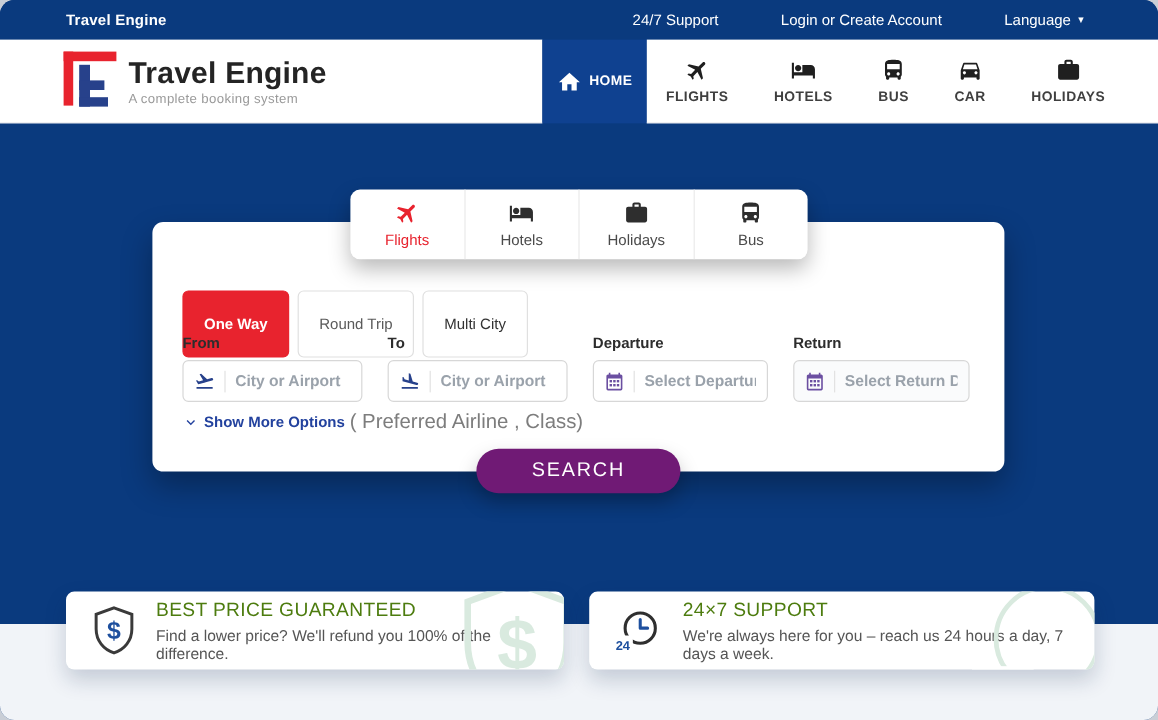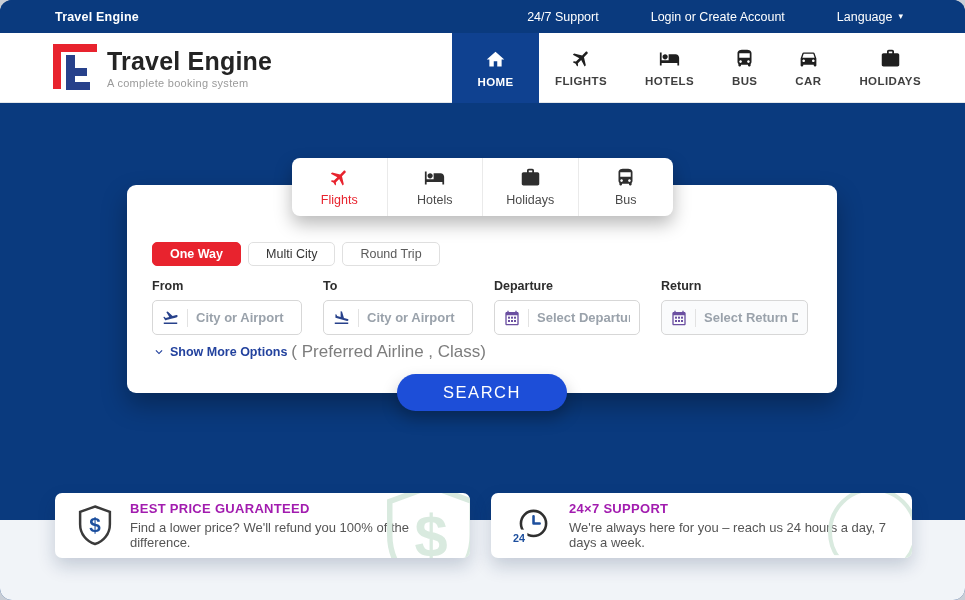--- a/index.html
+++ b/index.html
@@ -12,66 +12,66 @@
   .topbar-links { margin-left:auto; display:flex; align-items:flex-end; gap:52px; }
   .topbar-link { color:#fff; font-size:12.5px; cursor:pointer; display:flex; align-items:center; gap:6px; }
   .caret { font-size:9px; line-height:1; }
 
   
   .header { height:70px; display:flex; background:#0a3a7e; }
   .logo-box { width:452px; background:#fff; display:flex; align-items:center; padding-left:52px; border-bottom:1px solid #e4e7eb; }
   .logo-text { margin-left:8px; }
   .logo-title { font-size:25px; font-weight:bold; color:#242424; letter-spacing:.2px; }
   .logo-tagline { font-size:11px; color:#9a9a9a; margin-top:1px; letter-spacing:.3px; }
-  .home-tile { width:87px; background:#0f4190; display:flex; flex-direction:column; align-items:center; justify-content:center; gap:6px; cursor:pointer; }
+  .home-tile { width:87px; background:#0f4190; display:flex; flex-direction:row; align-items:center; justify-content:center; gap:6px; cursor:pointer; }
   .home-tile .nav-label { color:#fff; }
   .nav-box { flex:1; background:#fff; border-bottom:1px solid #e4e7eb; display:flex; align-items:center; justify-content:space-between; padding:0 36px 0 8px; }
   .nav-item { display:flex; flex-direction:column; align-items:center; gap:6px; padding:0 8px; cursor:pointer; }
   .nav-label { font-size:11.5px; font-weight:bold; color:#3f3f3f; letter-spacing:.4px; }
   .nav-icon { width:21px; height:21px; fill:#1f1f1f; }
   .home-tile .nav-icon { fill:#fff; }
 
   
   .hero { position:relative; height:417px; background:#0a3a7e; }
   .tab-card { position:absolute; left:292px; top:55px; width:381px; height:58px; background:#fff; border-radius:8px; box-shadow:0 8px 18px rgba(0,0,0,.28); display:flex; z-index:3; }
   .tab { flex:1; display:flex; flex-direction:column; align-items:center; justify-content:center; gap:5px; border-right:1px solid #eaeaea; cursor:pointer; }
   .tab:last-child { border-right:none; }
   .tab-label { font-size:12.5px; color:#4a4a4a; }
   .tab-icon { width:21px; height:21px; fill:#2e2e2e; }
   .tab.active .tab-label { color:#e8232e; }
   .tab.active .tab-icon { fill:#e8232e; }
 
   .search-card { position:absolute; left:127px; top:82px; width:710px; height:208px; background:#fff; border-radius:9px; box-shadow:0 12px 26px rgba(0,0,0,.30); z-index:2; }
   .trip-row { position:absolute; left:25px; top:57px; display:flex; gap:7px; }
-  .trip-btn { font-family:inherit; font-size:12.5px; padding:4px 17px; border-radius:5px; border:1px solid #e0e0e0; background:#fff; color:#5a5a5a; cursor:pointer; }
+  .trip-btn { font-family:inherit; font-size:12.5px; padding:20px 17px; border-radius:5px; border:1px solid #e0e0e0; background:#fff; color:#5a5a5a; cursor:pointer; }
   .trip-btn.mc { color:#333; }
   .trip-btn.active { background:#e8232e; border-color:#e8232e; color:#fff; font-weight:bold; }
 
   .fields-row { position:absolute; left:25px; top:94px; display:flex; gap:21px; }
   .field-label { font-size:12.5px; font-weight:bold; color:#2d2d2d; margin-bottom:7px; }
   .input-box { height:35px; border:1px solid #d7d7d7; border-radius:5px; display:flex; align-items:center; padding:0 9px; gap:8px; background:#fff; }
   .w150 { width:150px; } .w146 { width:146px; } .w147 { width:147px; }
   .input-divider { width:1px; height:18px; background:#e2e2e2; flex:none; }
   .input-box input { border:none; outline:none; width:100%; font-size:13px; color:#0369a1; font-family:inherit; background:transparent;font-weight:bold; }
   .input-box input::placeholder { color:#9aa2ab; }
   .field-return .input-box { background:#fafbfc; }
   .field-icon { flex:none; }
 
   .more-row { position:absolute; left:25px; top:157px; display:flex; align-items:center; gap:4px; cursor:pointer; }
   .more-link { color:#23429e; font-weight:bold; font-size:12.5px; }
   .more-hint { color:#7d7d7d; font-size:17px; }
 
-  .search-btn { position:absolute; left:50%; bottom:-18px; transform:translateX(-50%); width:170px; height:37px; border-radius:20px; background:#1d4ed8; color:#fff; border:none; font-family:inherit; font-size:16.5px; letter-spacing:1.5px; cursor:pointer; box-shadow:0 8px 16px rgba(0,0,0,.25); }
+  .search-btn { position:absolute; left:50%; bottom:-18px; transform:translateX(-50%); width:170px; height:37px; border-radius:20px; background:#701a75; color:#fff; border:none; font-family:inherit; font-size:16.5px; letter-spacing:1.5px; cursor:pointer; box-shadow:0 8px 16px rgba(0,0,0,.25); }
 
   
   .bottom-strip { height:80px; background:#f1f4f8; }
   .feature-card { position:absolute; top:493px; height:65px; background:#fff; border-radius:7px; box-shadow:0 8px 18px rgba(13,40,82,.20); display:flex; align-items:center; padding:0 20px; gap:15px; overflow:hidden; z-index:4; }
   .card1 { left:55px; width:415px; }
   .card2 { left:491px; width:421px; }
-  .feature-title { font-size:13px; font-weight:bold; color:#a21caf; letter-spacing:.3px; }
+  .feature-title { font-size:16px; font-weight:normal; color:#4d7c0f; letter-spacing:.3px; }
   .feature-desc { font-size:13px; color:#555; margin-top:4px; }
   .feature-icon { flex:none; }
   .watermark { position:absolute; top:-14px; pointer-events:none; }
   .wm1 { right:-16px; } .wm2 { right:-18px; }
 </style>
 </head>
 <body>
 
 <div class="app">
 
@@ -171,22 +171,22 @@
             <path d="M4 16c0 .88.39 1.67 1 2.22V20c0 .55.45 1 1 1h1c.55 0 1-.45 1-1v-1h8v1c0 .55.45 1 1 1h1c.55 0 1-.45 1-1v-1.78c.61-.55 1-1.34 1-2.22V6c0-3.5-3.58-4-8-4s-8 .5-8 4v10zm3.5 1c-.83 0-1.5-.67-1.5-1.5S6.67 14 7.5 14s1.5.67 1.5 1.5S8.33 17 7.5 17zm9 0c-.83 0-1.5-.67-1.5-1.5s.67-1.5 1.5-1.5 1.5.67 1.5 1.5-.67 1.5-1.5 1.5zm1.5-6H6V6h12v5z"></path>
           </svg>
         <span class="tab-label">Bus</span>
       </div>
     </div>
 
     <div class="search-card">
 
       <div class="trip-row">
         <button class="trip-btn active">One Way</button>
+        <button class="trip-btn">Round Trip</button>
         <button class="trip-btn mc">Multi City</button>
-        <button class="trip-btn">Round Trip</button>
       </div>
 
       <div class="fields-row">
         <div class="field">
           <div class="field-label">From</div>
           <div class="input-box w150">
             <svg class="field-icon" width="17" height="17" viewBox="0 0 24 24" fill="#27418b">
                 <path d="M2.5 19h19v2h-19zm19.57-9.36c-.21-.8-1.04-1.28-1.84-1.06L14.92 10l-6.9-6.43-1.93.51 4.14 7.17-4.97 1.33-1.97-1.54-1.45.39 2.59 4.49s7.12-1.9 16.57-4.43c.81-.23 1.28-1.05 1.07-1.85z"></path>
               </svg>
             <span class="input-divider"></span>

